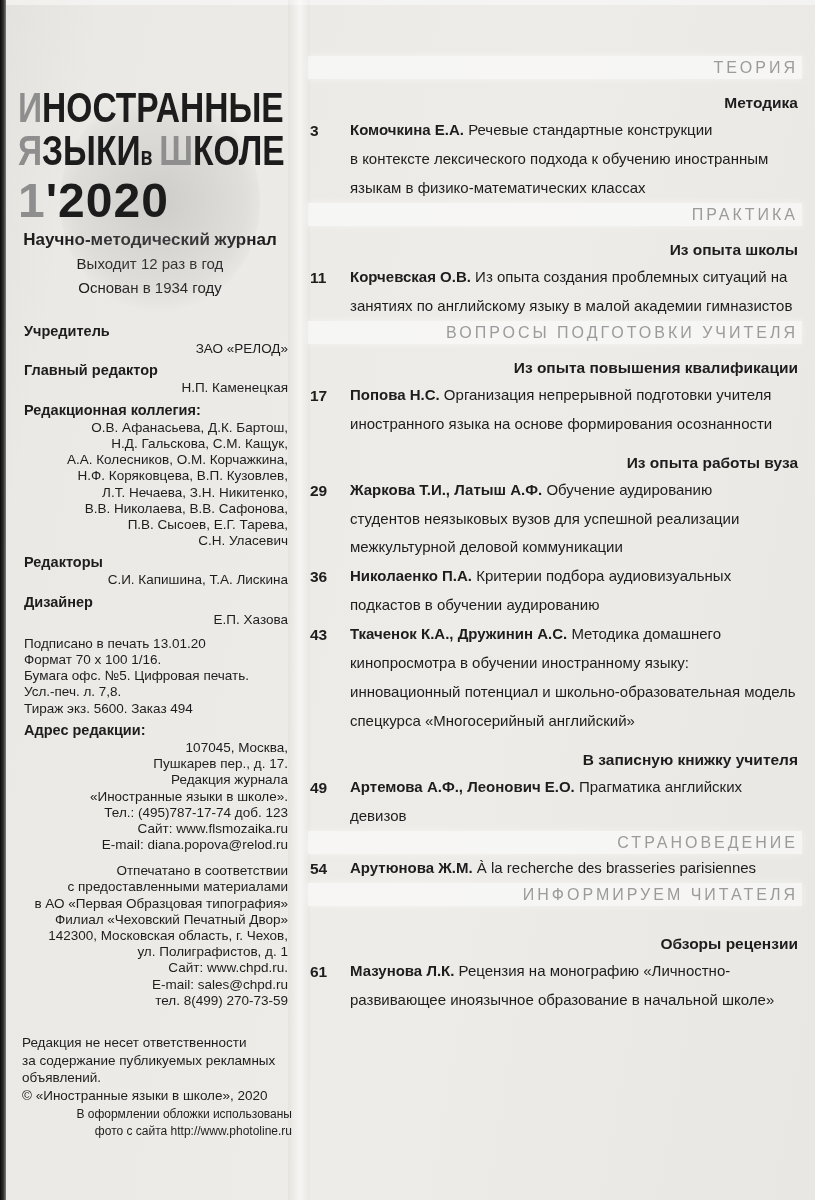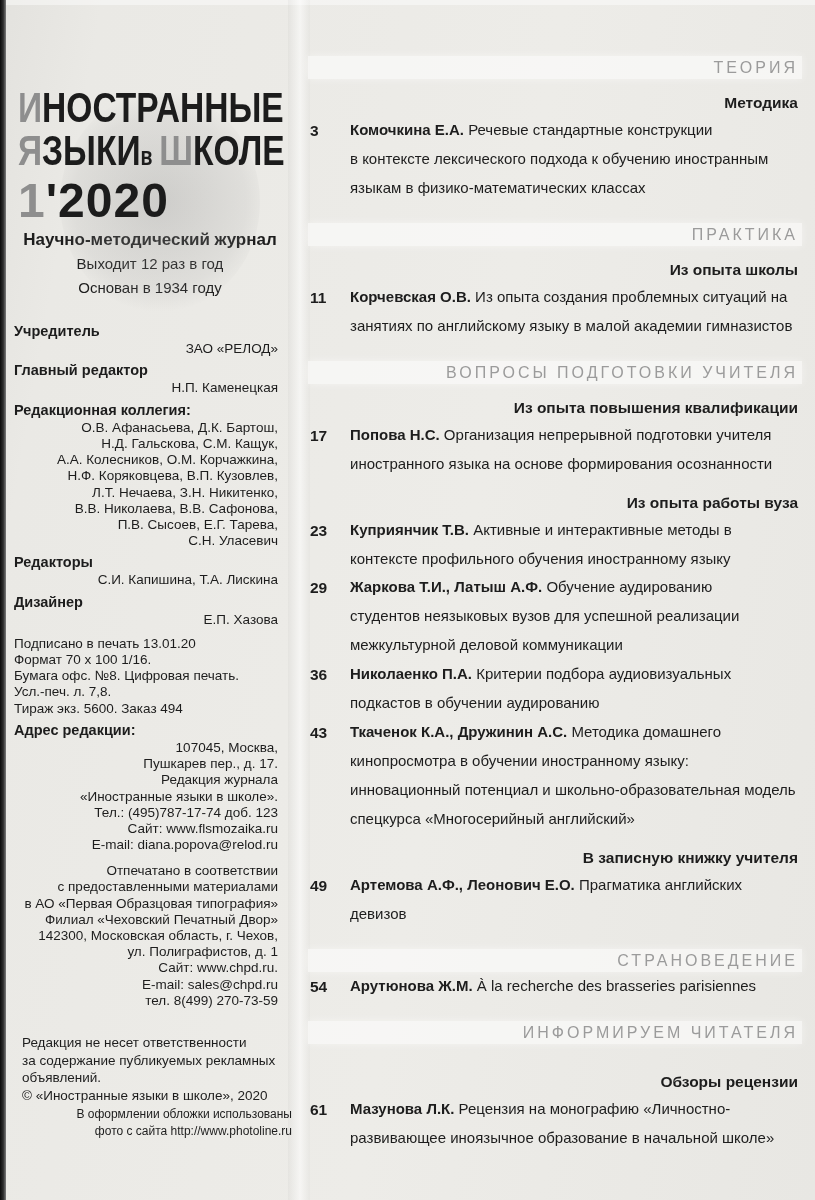--- a/index.html
+++ b/index.html
@@ -22,33 +22,33 @@
   .logo-line{font-weight:bold;font-size:43px;line-height:0.99;white-space:nowrap;
     transform:scaleX(0.78);transform-origin:left top;color:#1c1c1c;}
   .logo .init{color:#8e8e8e;}
   .logo .small-v{font-size:25px;}
   .issue{position:relative;margin-top:2px;font-size:48px;font-weight:bold;letter-spacing:1px;color:#1c1c1c;white-space:nowrap;}
   .issue .num{color:#8e8e8e;}
   .mast-sub{font-size:17px;font-weight:bold;margin-top:2px;text-align:center;}
   .mast-meta{font-size:15px;text-align:center;line-height:1.35;margin-top:4px;}
 
   
-  .editorial{position:absolute;left:14px;top:318px;width:264px;font-size:13.5px;line-height:1.2;}
+  .editorial{position:absolute;left:24px;top:318px;width:264px;font-size:13.5px;line-height:1.2;}
   .ed-label{font-weight:bold;font-size:14.5px;line-height:1.32;margin-top:4px;}
   .r{text-align:right;}
   .l{text-align:left;}
   .print-block{margin-top:8px;}
   .printer-block{margin-top:10px;}
 
   .disclaimer{position:absolute;left:22px;top:1034px;width:272px;font-size:13.5px;line-height:1.3;}
   .credits{font-size:12px;text-align:right;line-height:1.42;margin-top:2px;padding-right:2px;}
 
   
   .toc{position:absolute;left:308px;top:56px;width:494px;}
-  .toc-section + .toc-section{margin-top:20px;}
+  .toc-section + .toc-section{}
   .section-band{background:rgba(255,255,255,0.55);height:23px;text-align:right;padding-right:4px;
     box-shadow:0 0 8px rgba(255,255,255,0.45);}
   .section-header{font-size:16px;font-weight:normal;letter-spacing:3px;color:#9b9b9b;line-height:23px;}
   .subheader{font-size:15.5px;font-weight:bold;text-align:right;margin-top:10px;line-height:27px;padding-right:4px;}
   .toc-section:last-child .subheader{margin-top:24px;}
   .entry{position:relative;padding-left:42px;font-size:15px;line-height:1.93;}
   .entry .pnum{position:absolute;left:2px;top:0;font-weight:bold;font-size:15.5px;}
   .authors{font-weight:bold;}
 </style>
 </head>
@@ -87,21 +87,21 @@
         <div>П.В. Сысоев, Е.Г. Тарева,</div>
         <div>С.Н. Уласевич</div>
       </div>
     <div class="ed-label l">Редакторы</div>
     <div class="r">С.И. Капишина, Т.А. Лискина</div>
     <div class="ed-label l">Дизайнер</div>
     <div class="r">Е.П. Хазова</div>
     <div class="print-block l">
         <div>Подписано в печать 13.01.20</div>
         <div>Формат 70 х 100 1/16.</div>
-        <div>Бумага офс. №8. Цифровая печать.</div>
+        <div>Бумага офс. №5. Цифровая печать.</div>
         <div>Усл.-печ. л. 7,8.</div>
         <div>Тираж экз. 5600. Заказ 494</div>
       </div>
     <div class="ed-label l">Адрес редакции:</div>
     <div class="r">
         <div>107045, Москва,</div>
         <div>Пушкарев пер., д. 17.</div>
         <div>Редакция журнала</div>
         <div>«Иностранные языки в школе».</div>
         <div>Тел.: (495)787-17-74 доб. 123</div>
@@ -157,25 +157,20 @@
       <div class="toc-section">
         <div class="section-band"><span class="section-header">ВОПРОСЫ ПОДГОТОВКИ УЧИТЕЛЯ</span></div>
         <div class="subheader">Из опыта повышения квалификации</div>
         <div class="entry">
           <span class="pnum">17</span>
           <div class="entry-line"><span class="authors">Попова Н.С.</span> Организация непрерывной подготовки учителя</div>
           <div class="entry-line">иностранного языка на основе формирования осознанности</div>
         </div>
         <div class="subheader">Из опыта работы вуза</div>
         <div class="entry">
-          <span class="pnum">23</span>
-          <div class="entry-line"><span class="authors">Куприянчик Т.В.</span> Активные и интерактивные методы в</div>
-          <div class="entry-line">контексте профильного обучения иностранному языку</div>
-        </div>
-        <div class="entry">
           <span class="pnum">29</span>
           <div class="entry-line"><span class="authors">Жаркова Т.И., Латыш А.Ф.</span> Обучение аудированию</div>
           <div class="entry-line">студентов неязыковых вузов для успешной реализации</div>
           <div class="entry-line">межкультурной деловой коммуникации</div>
         </div>
         <div class="entry">
           <span class="pnum">36</span>
           <div class="entry-line"><span class="authors">Николаенко П.А.</span> Критерии подбора аудиовизуальных</div>
           <div class="entry-line">подкастов в обучении аудированию</div>
         </div>

